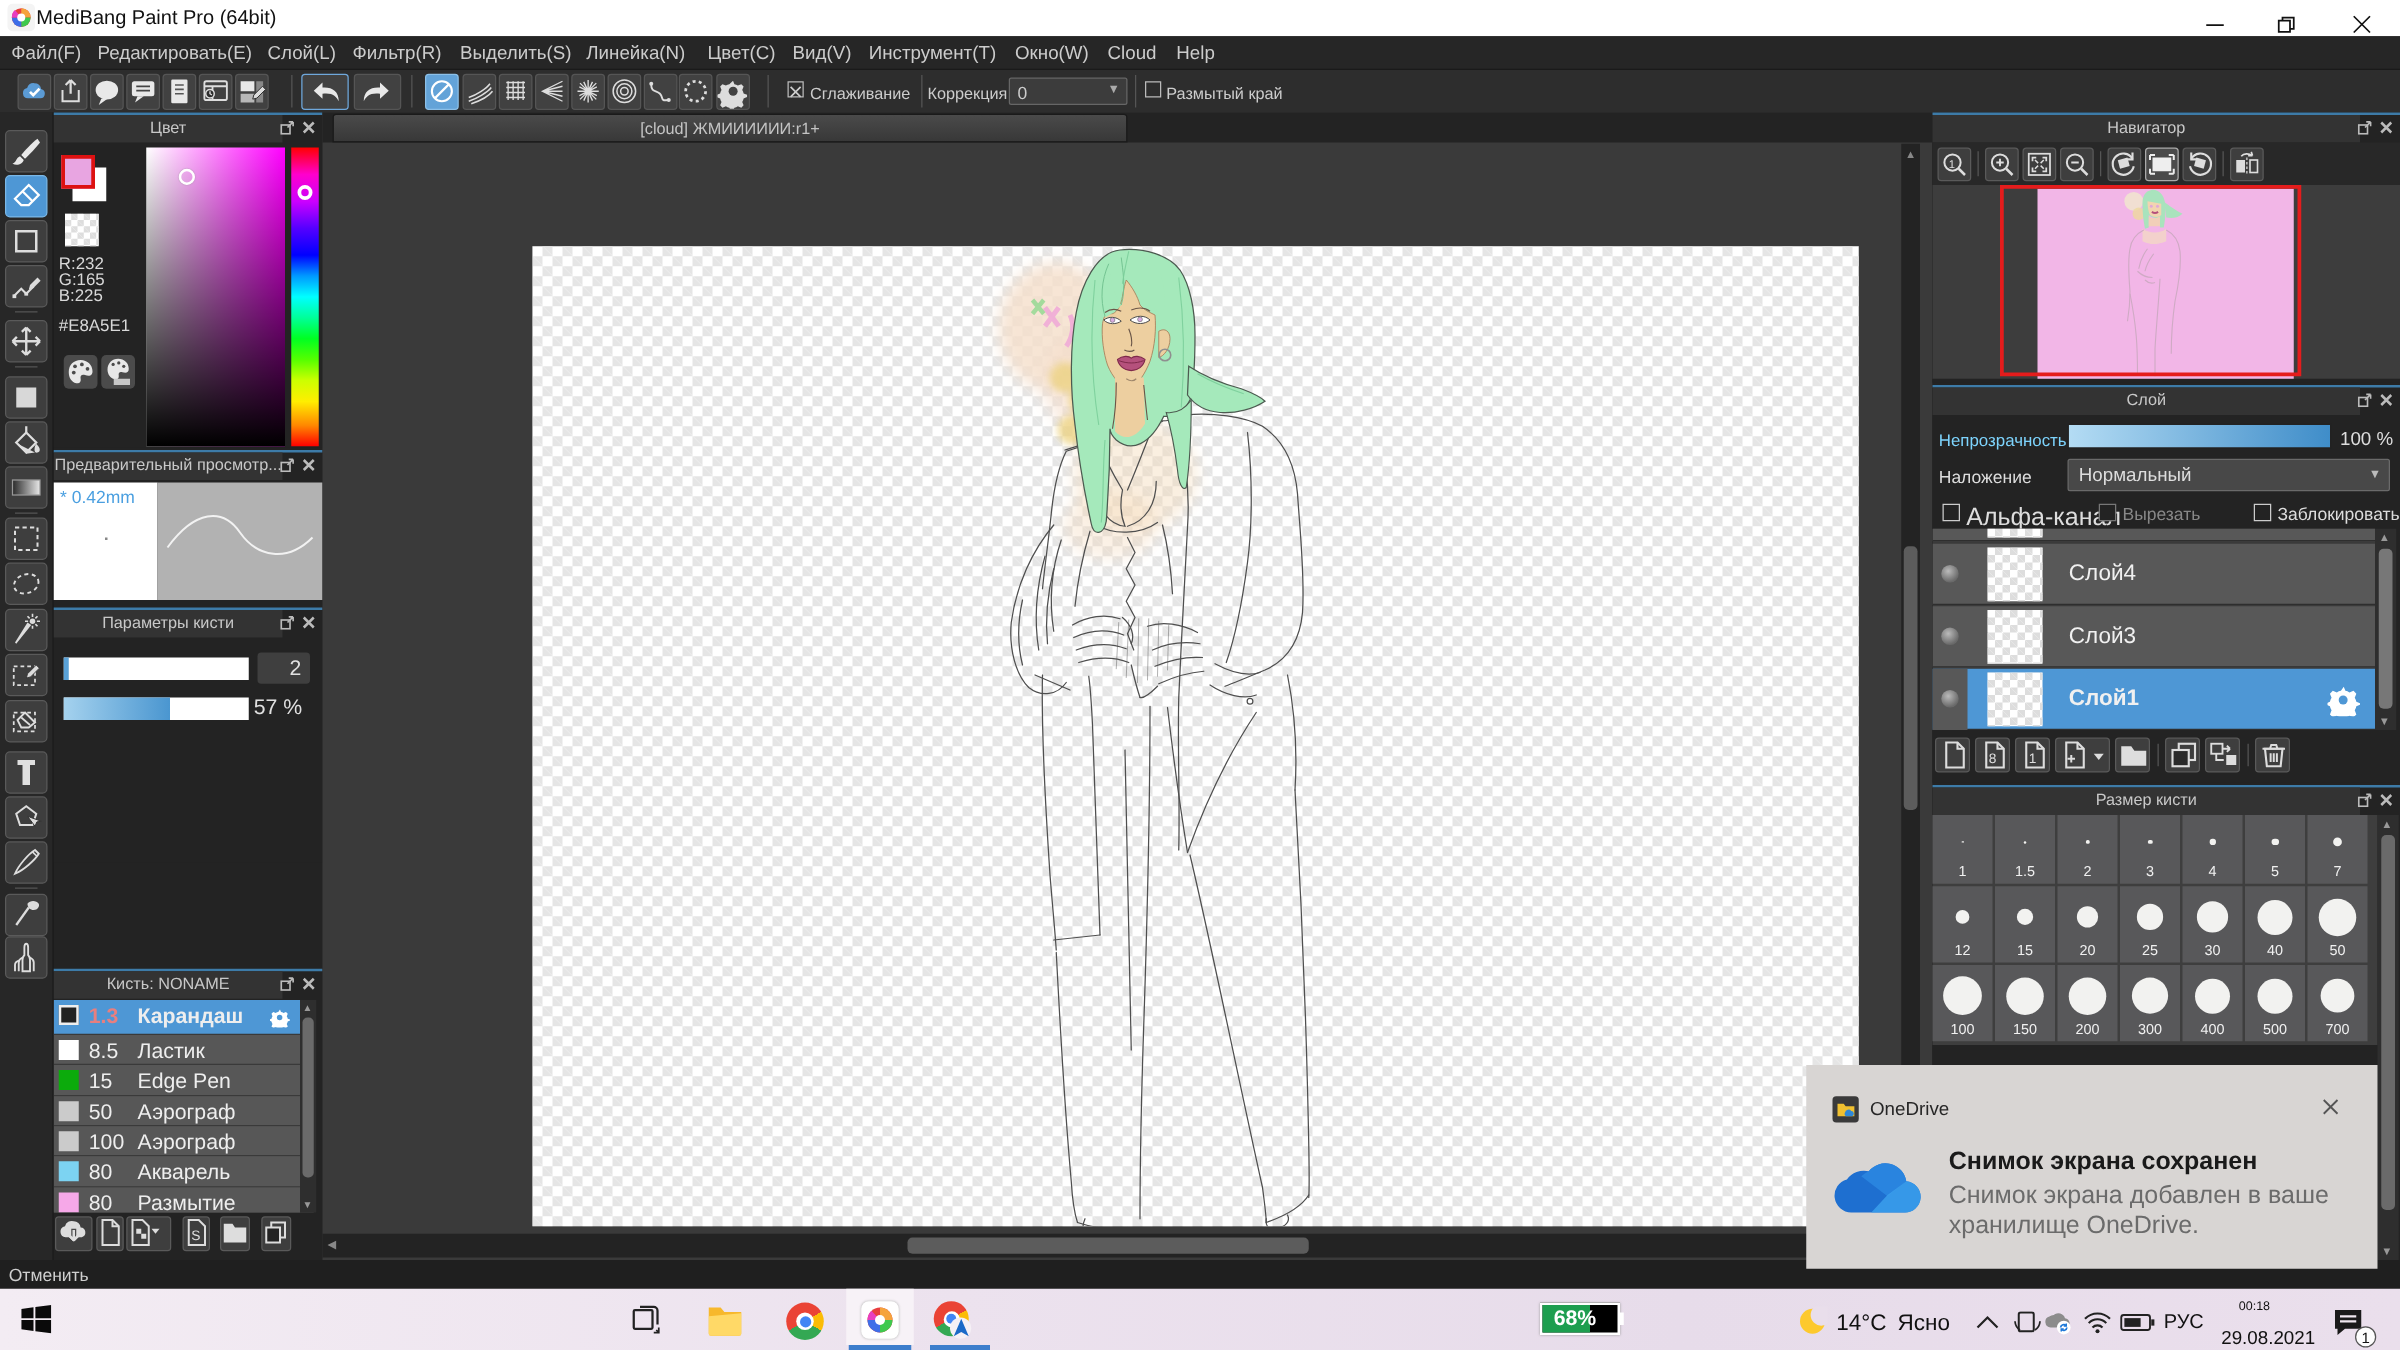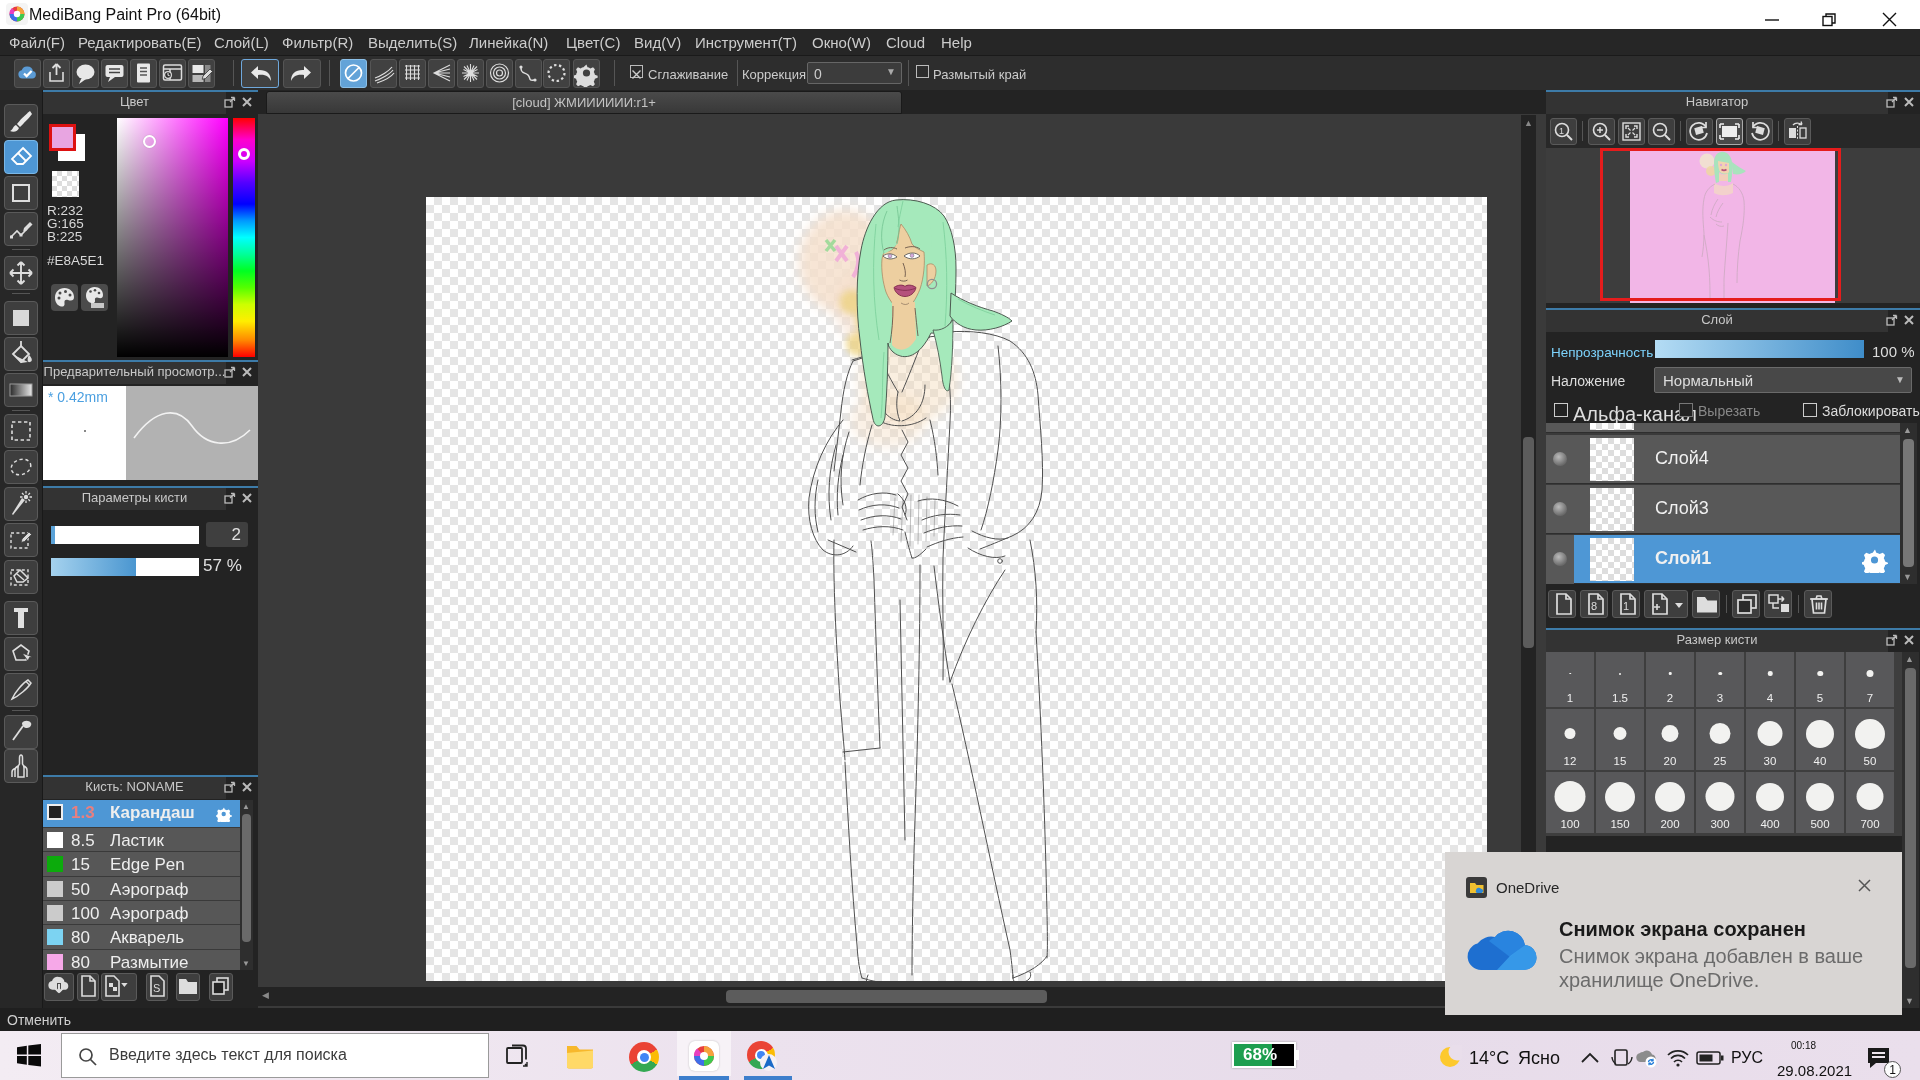--- a/index.html
+++ b/index.html
@@ -867,27 +867,20 @@
 </div>
 
 <div class="abs" id="statusbar">
     <span style="position:absolute;left:7px;top:4px;">Отменить</span>
   </div>
 
 <div class="abs" id="taskbar">
   <svg class="abs" style="left:17px;top:13px;" width="24" height="23" viewBox="0 0 24 23">
       <path d="M0 3.2 L9.8 1.8 L9.8 10.5 L0 10.5 Z M11.3 1.6 L24 0 L24 10.5 L11.3 10.5 Z M0 12 L9.8 12 L9.8 20.7 L0 19.3 Z M11.3 12 L24 12 L24 22.5 L11.3 20.9 Z" fill="#0a0a0a"></path>
     </svg>
-  <div class="abs" style="left:61px;top:2px;width:428px;height:45px;background:#fff;border:1px solid #9a9a9a;">
-    <svg class="abs" style="left:16px;top:13px;" width="20" height="20" viewBox="0 0 20 20">
-        <circle cx="8" cy="8" r="6" fill="none" stroke="#444" stroke-width="1.7"></circle>
-        <path d="M12.5 12.5 L18 18" stroke="#444" stroke-width="1.7"></path>
-      </svg>
-    <span class="abs" style="left:47px;top:12px;font-size:16px;color:#3c3c3c;">Введите здесь текст для поиска</span>
-  </div>
   <svg class="abs" style="left:504px;top:12px;" width="27" height="26" viewBox="0 0 27 26">
       <rect x="3" y="5" width="15" height="15" rx="1" fill="none" stroke="#222" stroke-width="1.8"></rect>
       <path d="M8 2.5 h11 a3 3 0 0 1 3 3 v11" fill="none" stroke="#222" stroke-width="1.8"></path>
       <path d="M21 21 l2 2 M23 19 l0 4 l-4 0" stroke="#222" stroke-width="1.4" fill="none"></path>
     </svg>
   <svg class="abs" style="left:565px;top:9px;" width="30" height="32" viewBox="0 0 30 32">
       <path d="M2 6 h9.5 l3 3.5 h13.5 v17 a2 2 0 0 1 -2 2 h-22 a2 2 0 0 1 -2 -2 z" fill="#f7b82c"></path>
       <path d="M2 13 L28 10.5 v16 a2 2 0 0 1 -2 2 h-22 a2 2 0 0 1 -2 -2 z" fill="#ffd967"></path>
     </svg>
   <div class="abs" style="left:629px;top:11px;width:30px;height:30px;border-radius:50%;background:conic-gradient(from -60deg,#ea4335 0 120deg,#fbbc05 0 180deg,#34a853 0 300deg,#ea4335 0 360deg);">

